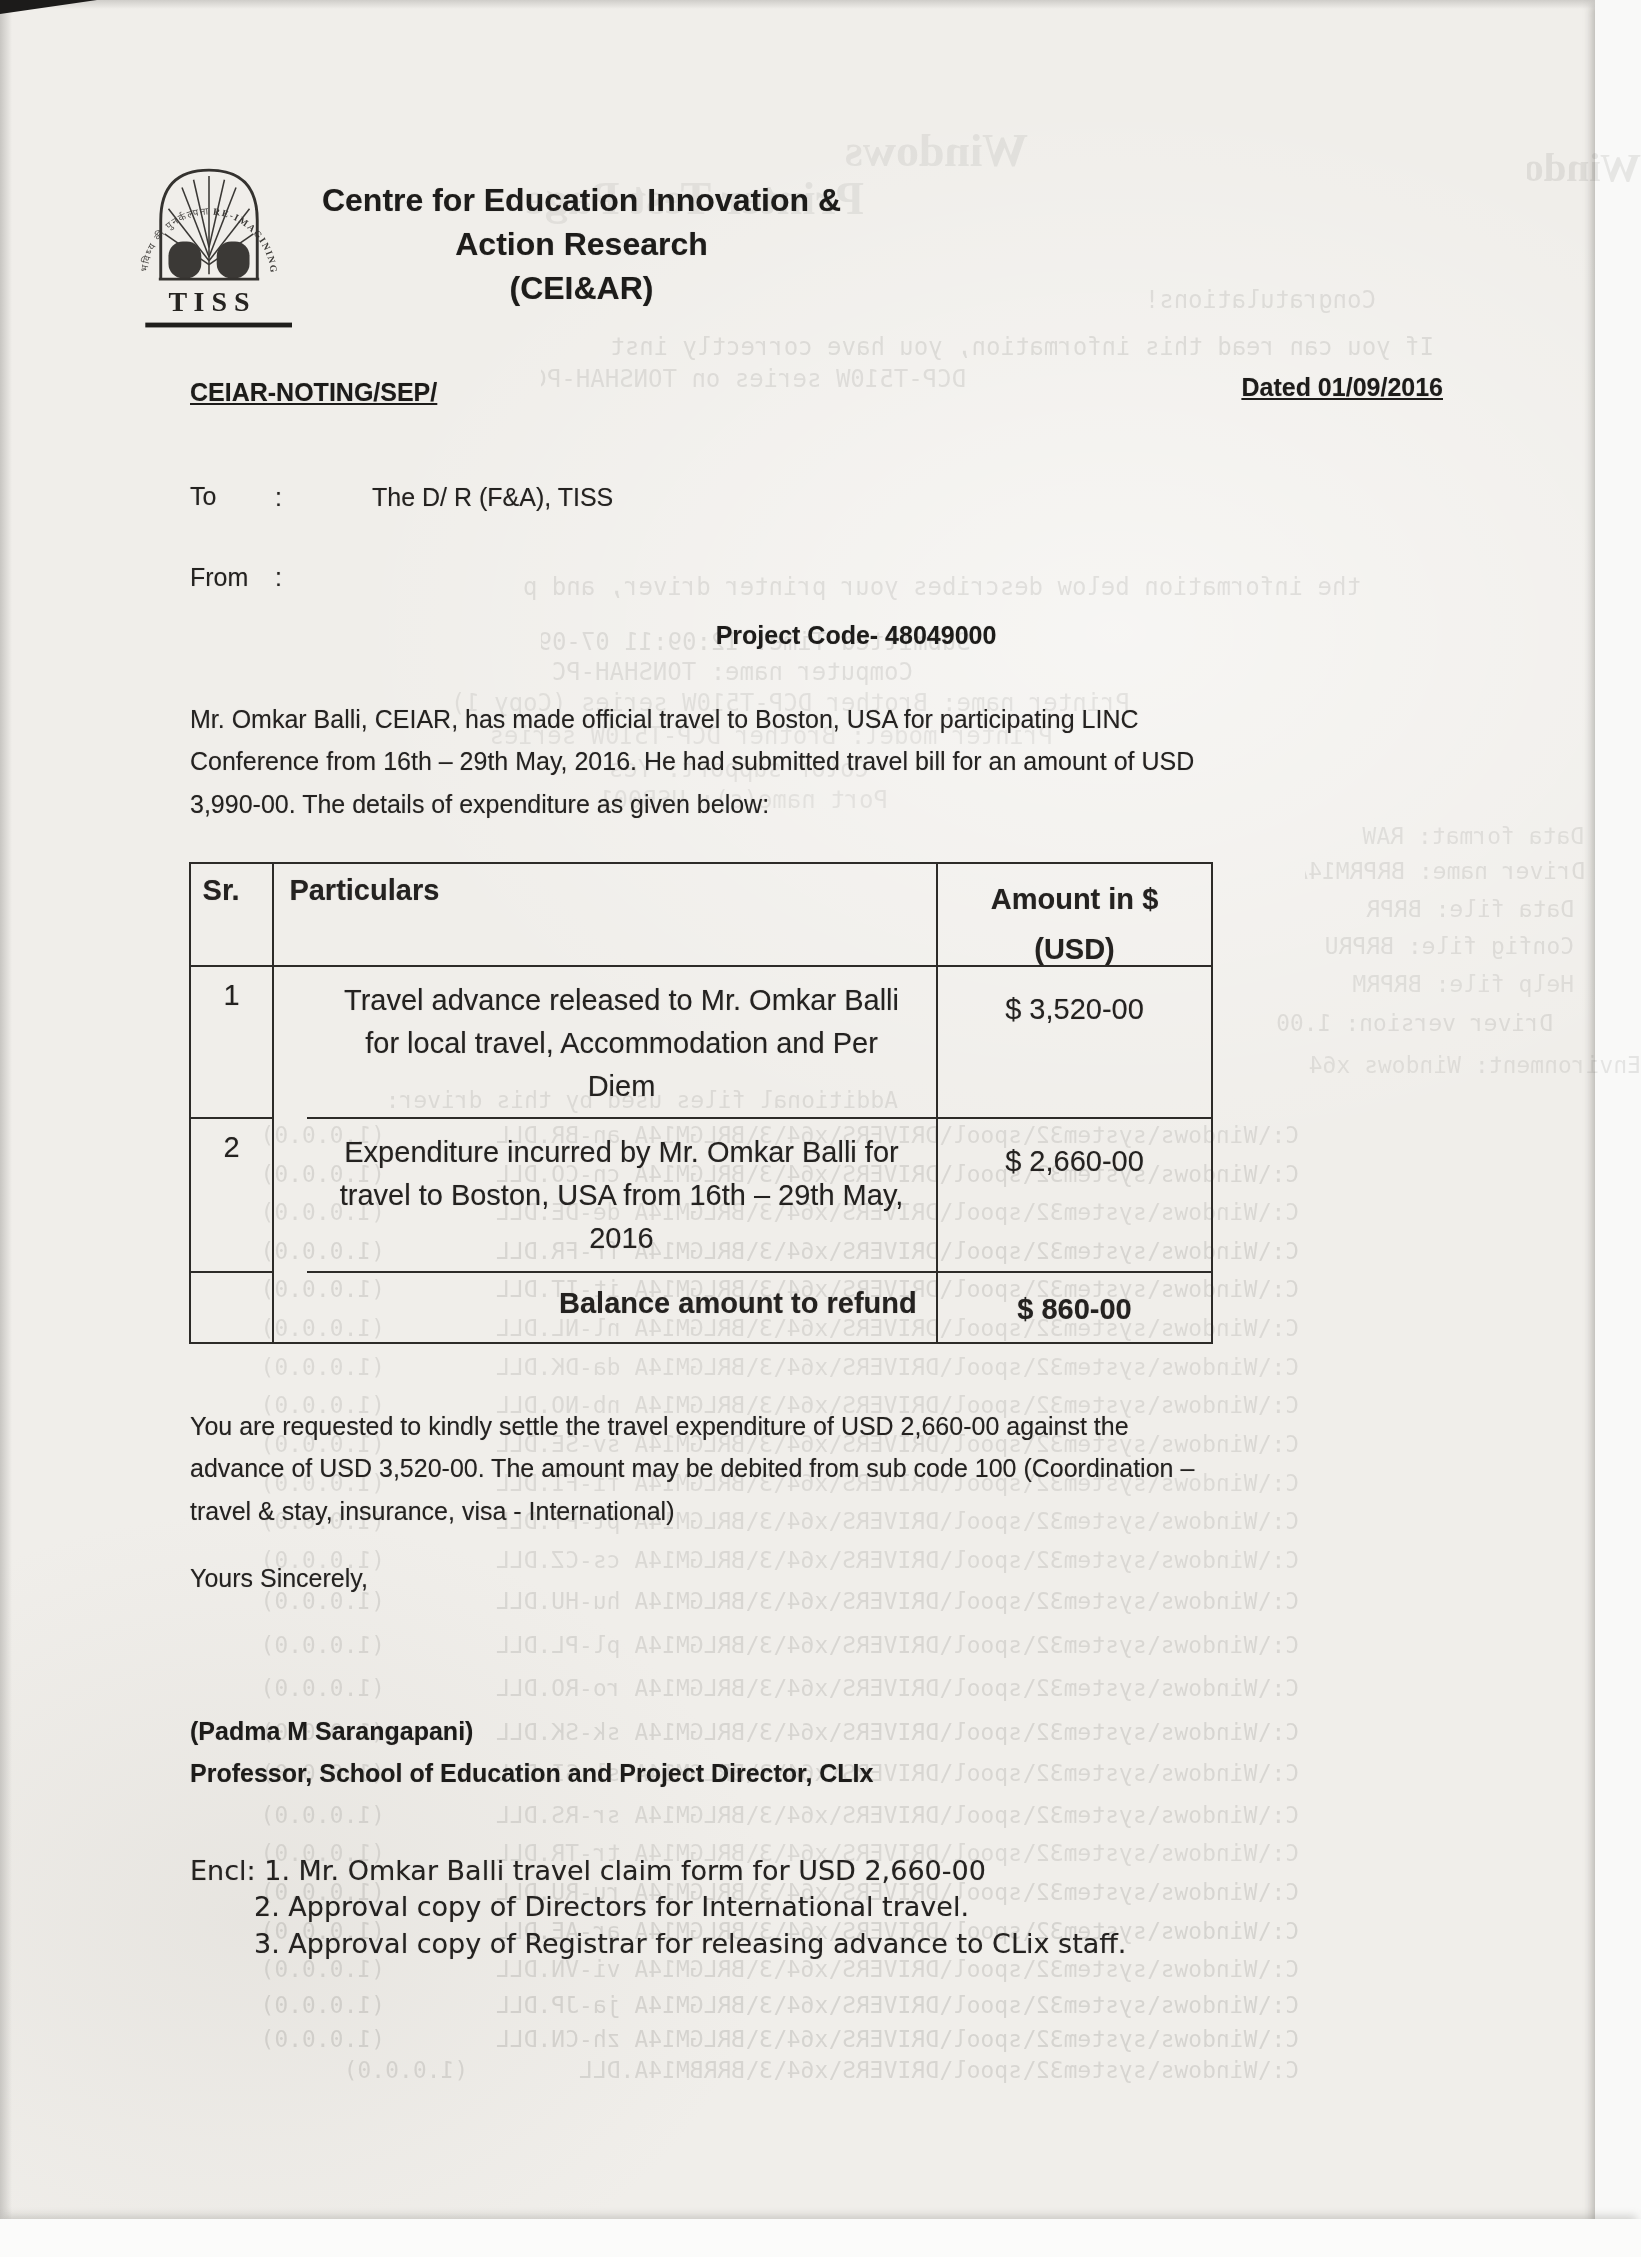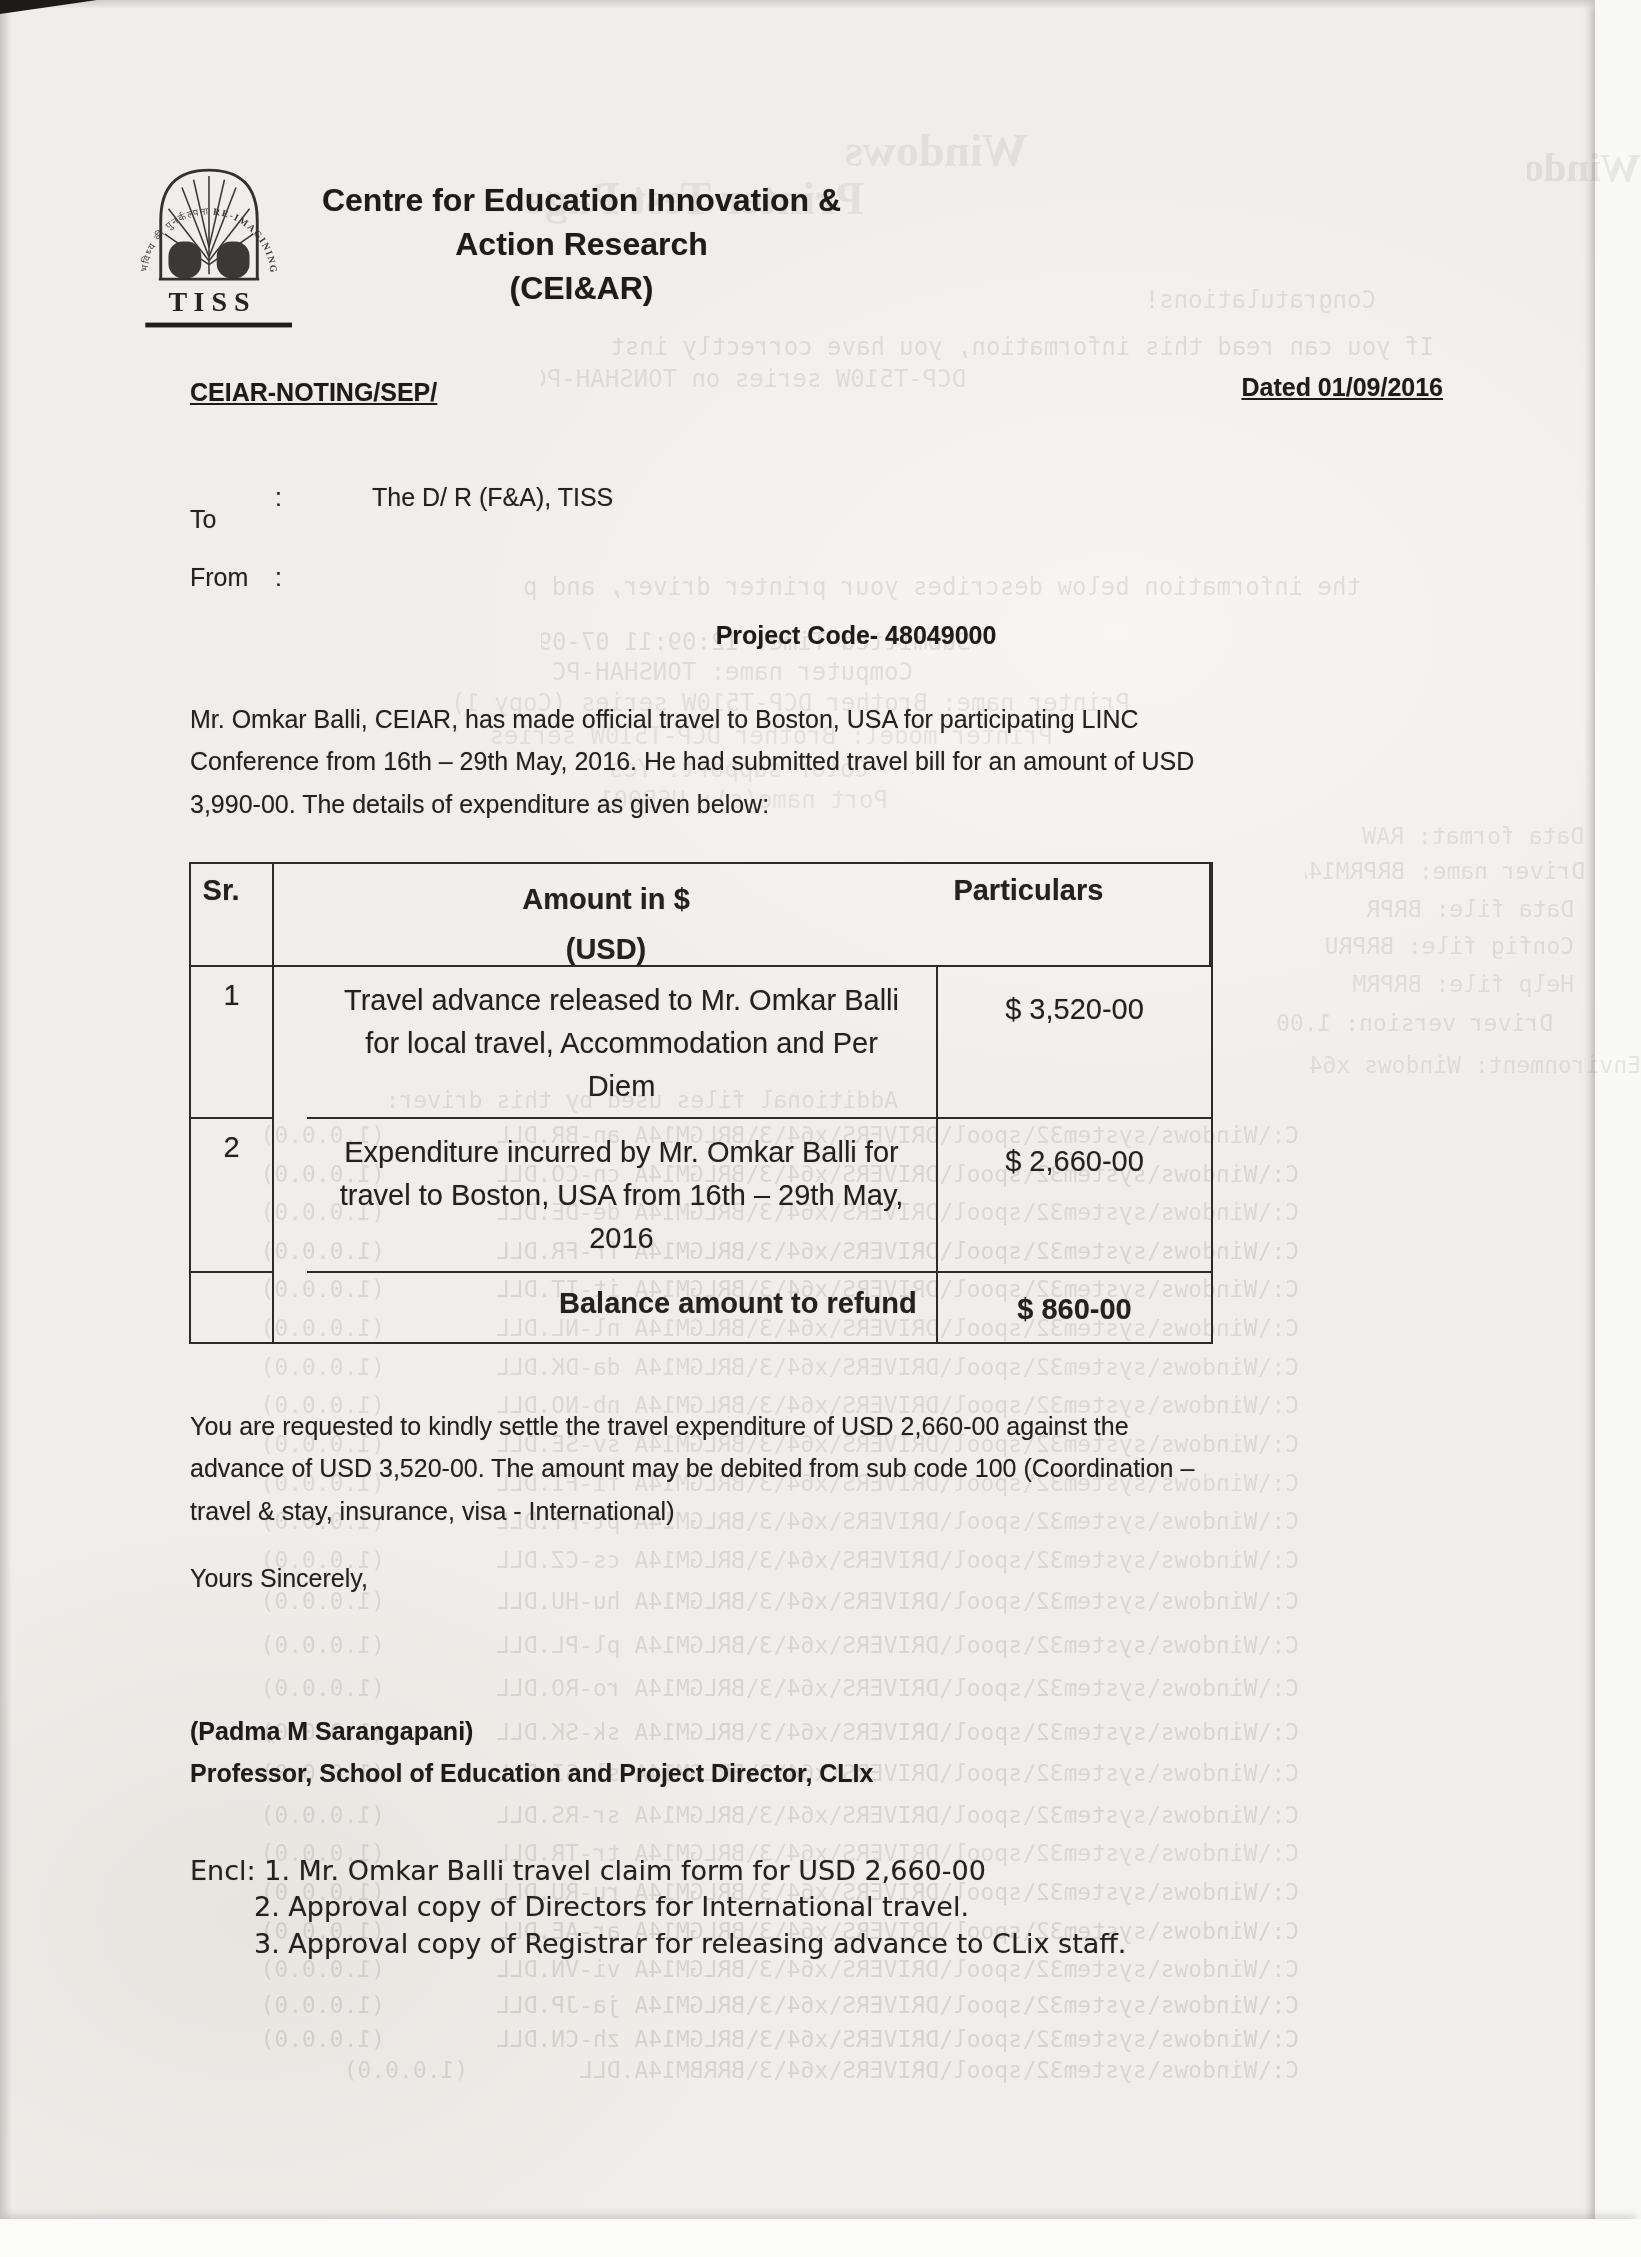--- a/index.html
+++ b/index.html
@@ -140,40 +140,40 @@
   </svg>
 
   <div class="ink title-block" style="white-space:normal;">
     <div>Centre for Education Innovation &amp; Action Research</div>
     <div>(CEI&amp;AR)</div>
   </div>
 
   <div class="ink fs30 b u" style="left:190px;top:378px;color:#1d1c1a;">CEIAR-NOTING/SEP/</div>
   <div class="ink fs30 b u" style="right:198px;top:373px;color:#1d1c1a;">Dated 01/09/2016</div>
 
-  <div class="ink fs30" style="left:190px;top:505px;">To</div>
+  <div class="ink fs30" style="left:190px;top:482px;">To</div>
   <div class="ink fs30" style="left:275px;top:483px;">:</div>
   <div class="ink fs30" style="left:372px;top:483px;">The D/ R (F&amp;A), TISS</div>
 
   <div class="ink fs30" style="left:190px;top:563px;">From</div>
   <div class="ink fs30" style="left:275px;top:563px;">:</div>
 
   <div class="ink fs30 b" style="left:190px;top:621px;width:1279px;text-align:center;text-indent:53px;color:#1d1c1a;">Project Code- 48049000</div>
 
   <div class="ink fs30" style="left:190px;top:705px;">Mr. Omkar Balli, CEIAR, has made official travel to Boston, USA for participating LINC</div>
   <div class="ink fs30" style="left:190px;top:747px;">Conference from 16th – 29th May, 2016. He had submitted travel bill for an amount of USD</div>
   <div class="ink fs30" style="left:190px;top:790px;">3,990-00. The details of expenditure as given below:</div>
 
   <div class="doc-table">
     <div class="c hdr" style="padding-left:11.6px;">Sr.</div>
+    <div class="c hdr" style="padding-left:15.4px;">Particulars</div>
     <div class="c hdr hdr-amount lastcol">
       <div>Amount in $</div>
       <div>(USD)</div>
     </div>
-    <div class="c hdr" style="padding-left:15.4px;">Particulars</div>
 
     <div class="c cell-sr">1</div>
     <div class="c cell-part">
       <div class="cell-line">Travel advance released to Mr. Omkar Balli</div>
       <div class="cell-line">for local travel, Accommodation and Per</div>
       <div class="cell-line">Diem</div>
     </div>
     <div class="c cell-amt lastcol">$ 3,520-00</div>
 
     <div class="c cell-sr">2</div>

